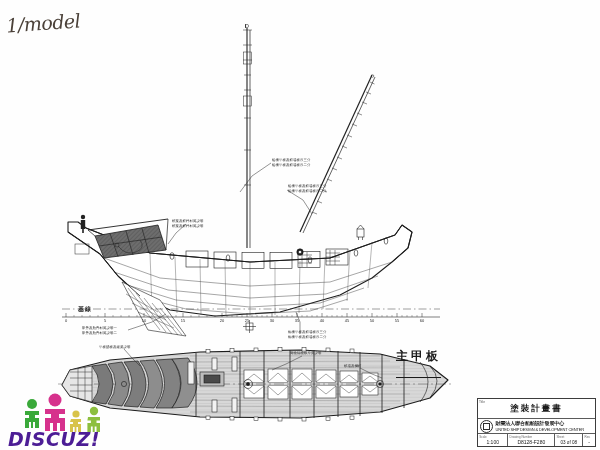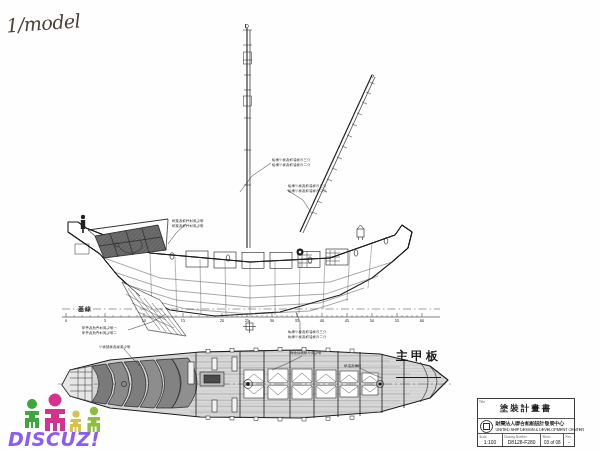--- a/index.html
+++ b/index.html
@@ -52,29 +52,29 @@
     height: 56px;
   }
   #discuz-word {
     position: absolute;
     left: 4px;
     top: 36px;
     font-family: "DejaVu Sans", sans-serif;
     font-weight: bold;
     font-style: italic;
     font-size: 19px;
-    color: #8b5cf6;
+    color: #4c1d95;
     letter-spacing: 0.5px;
   }
   
   #title-block {
     position: absolute;
     left: 477px;
     top: 398px;
-    width: 98px;
+    width: 119px;
     height: 49px;
     border: 1px solid #3c3c3c;
     background: #ffffff;
     box-sizing: border-box;
     font-size: 3.6px;
   }
   .tb-row {
     display: flex;
     border-bottom: 1px solid #5a5a5a;
     box-sizing: border-box;

